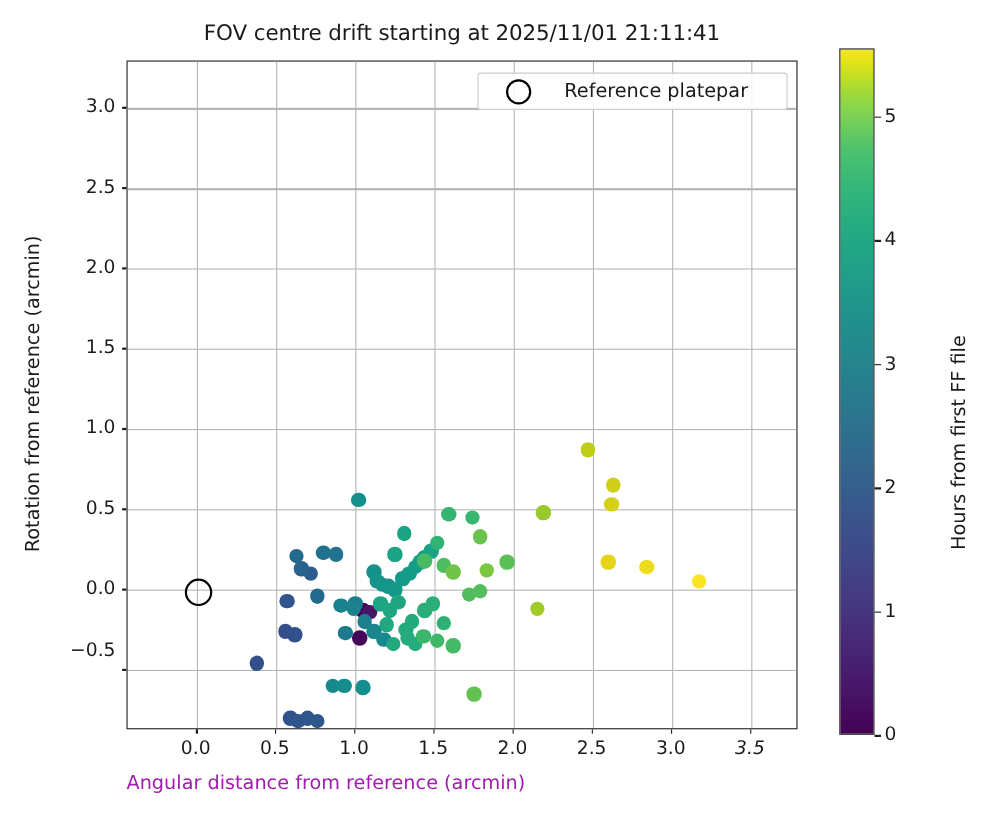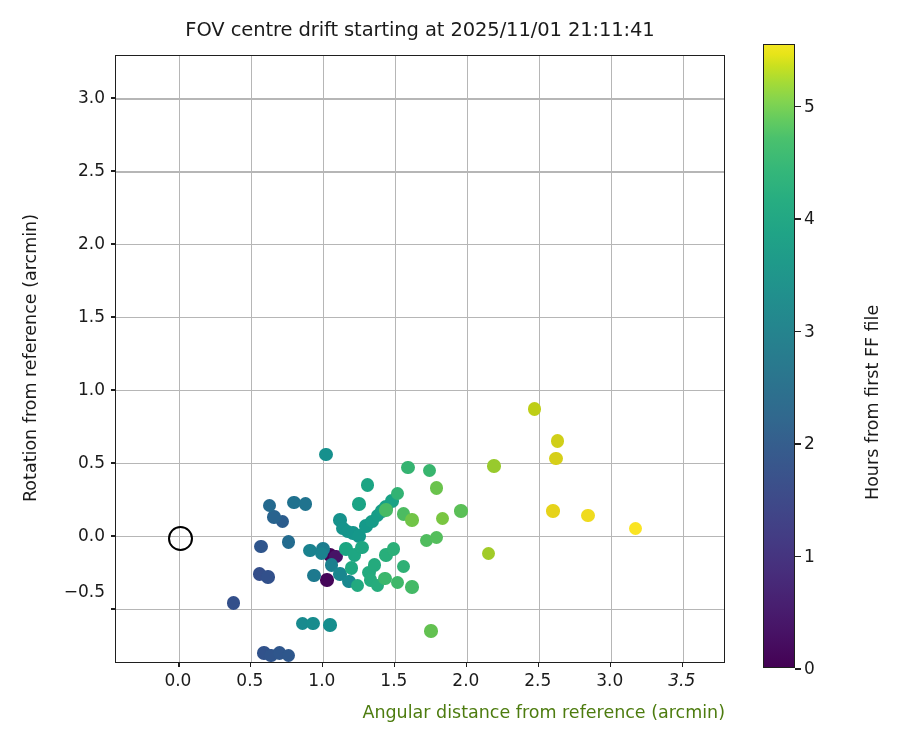--- a/index.html
+++ b/index.html
@@ -30,22 +30,22 @@
 
   
   .tick{position:absolute;background:#1f1f1f;}
   .xtick{width:1.6px;height:4.2px;top:663px;}
   .ytick{height:1.6px;width:4.2px;left:110.8px;}
   .xticklabel{position:absolute;top:670px;font-size:17px;color:#1a1a1a;
       transform:translateX(-50%);white-space:nowrap;}
   .yticklabel{position:absolute;left:105px;font-size:17px;color:#1a1a1a;
       transform:translate(-100%,-50%);white-space:nowrap;}
 
-  #xlabel{position:absolute;left:115px;top:702px;width:610px;text-align:right;
-      font-size:17.5px;color:#4d7c0f;white-space:nowrap;}
+  #xlabel{position:absolute;left:115px;top:702px;width:610px;text-align:left;
+      font-size:17.5px;color:#a21caf;white-space:nowrap;}
   #ylabel{position:absolute;left:0px;top:0px;width:608px;
       transform:translate(-274px,348px) rotate(-90deg);
       text-align:center;font-size:17.5px;color:#1a1a1a;white-space:nowrap;}
 
   
   #legend{
     position:absolute;left:434px;top:66px;width:282px;height:34px;
     border:1px solid #cccccc;border-radius:3px;background:rgba(255,255,255,0.86);
     display:flex;align-items:center;box-sizing:border-box;
   }
@@ -206,20 +206,24 @@
       <div class="yticklabel" style="top: 243.222px;">2.0</div>
       <div class="tick ytick" style="top: 170.268px;"></div>
       <div class="yticklabel" style="top: 170.268px;">2.5</div>
       <div class="tick ytick" style="top: 97.3134px;"></div>
       <div class="yticklabel" style="top: 97.3134px;">3.0</div>
     </div>
 
   <div id="xlabel">Angular distance from reference (arcmin)</div>
   <div id="ylabel">Rotation from reference (arcmin)</div>
 
+  <div id="legend">
+    <div class="lgmark"></div>
+    <div class="lglabel">Reference platepar</div>
+  </div>
 
   <div id="cbar"></div>
   <div id="cbticklayer">
       <div class="cbtick" style="top: 668px;"></div>
       <div class="cbticklabel" style="top: 668px;">0</div>
       <div class="cbtick" style="top: 555.568px;"></div>
       <div class="cbticklabel" style="top: 555.568px;">1</div>
       <div class="cbtick" style="top: 443.135px;"></div>
       <div class="cbticklabel" style="top: 443.135px;">2</div>
       <div class="cbtick" style="top: 330.703px;"></div>

